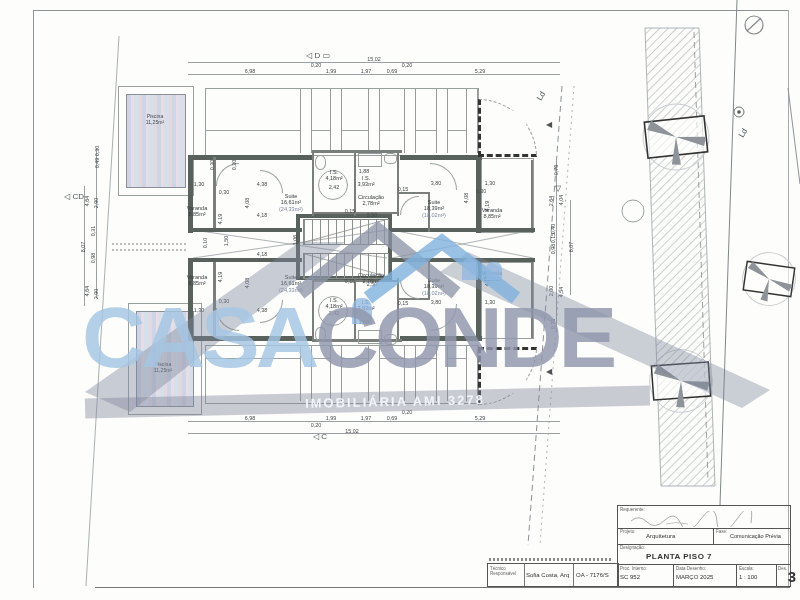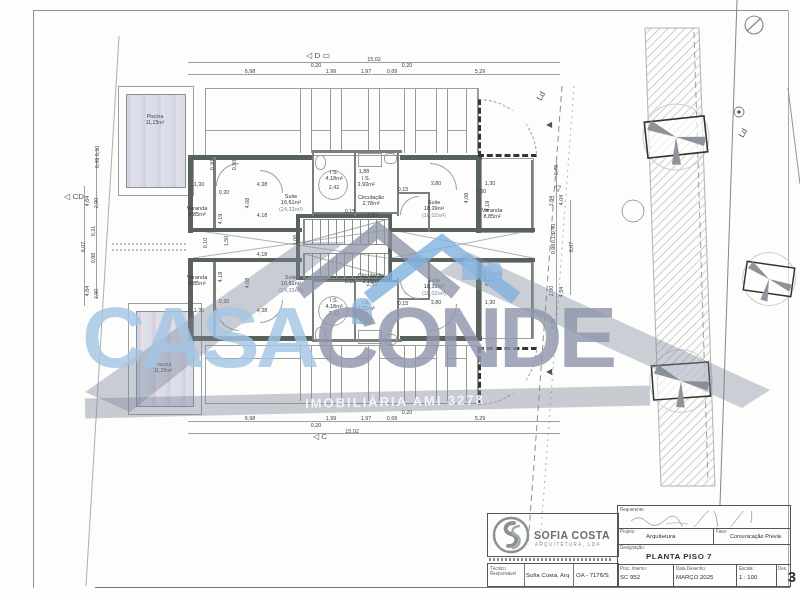--- a/index.html
+++ b/index.html
@@ -387,29 +387,20 @@
     <polyline points="368,298 442,242 516,298" fill="none" stroke="rgba(127,178,221,.8)" stroke-width="14"></polyline>
   </svg>
   <div class="wm-window" style="left:352px;top:298px;width:20px;height:26px;"></div>
   <div class="wm-window" style="left:462px;top:258px;width:16px;height:22px;"></div>
   <div class="wm-window" style="left:486px;top:262px;width:16px;height:18px;"></div>
   <div class="wm-word"><span class="wm-casa">CASA</span><span class="wm-conde">CONDE</span></div>
   <div class="wm-band"></div>
   <div class="wm-sub">IMOBILIÁRIA AMI 3278</div>
 
   <div id="titleblock">
-    <div class="tb-box" style="left:0;top:8px;width:130px;height:42px;">
-      <svg width="40" height="40" style="position:absolute;left:3px;top:1px;">
-        <circle cx="20" cy="20" r="17" fill="none" stroke="#8c9196" stroke-width="2.5"></circle>
-        <path d="M23,8 C13,8 12,17 20,19 C28,21 27,31 17,31" fill="none" stroke="#8c9196" stroke-width="4" stroke-linecap="round"></path>
-        <path d="M28,11 C20,12 20,18 25,20 C31,23 29,32 22,33" fill="none" stroke="#a7abb0" stroke-width="2.5" stroke-linecap="round"></path>
-      </svg>
-      <div class="firm-name">SOFIA COSTA</div>
-      <div class="firm-sub">ARQUITETURA, LDA</div>
-    </div>
     <div class="microtext" style="left:2px;top:53px;width:124px;"></div>
     <div class="tb-box" style="left:0;top:58px;width:130px;height:22px;">
       <span class="tb-label" style="position:absolute;left:2px;top:2px;width:32px;">Técnico Responsável</span>
       <span class="tb-value" style="position:absolute;left:38px;top:8px;">Sofia Costa, Arq</span>
       <span class="tb-value" style="position:absolute;left:88px;top:8px;">OA - 7176/S</span>
       <div style="position:absolute;left:36px;top:0;width:1px;height:100%;background:#777;"></div>
       <div style="position:absolute;left:85px;top:0;width:1px;height:100%;background:#777;"></div>
     </div>
     <div class="tb-box" style="left:130px;top:0;width:172px;height:80px;">
       <div style="position:absolute;left:0;top:0;width:100%;height:22px;border-bottom:1px solid #555;">

